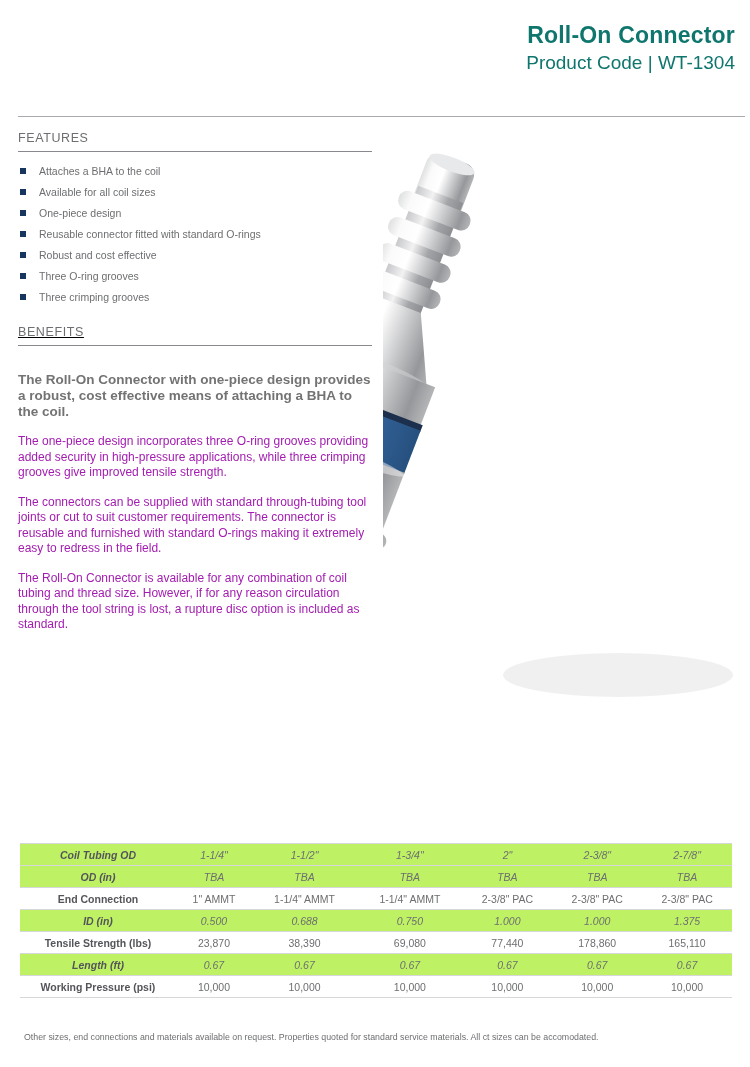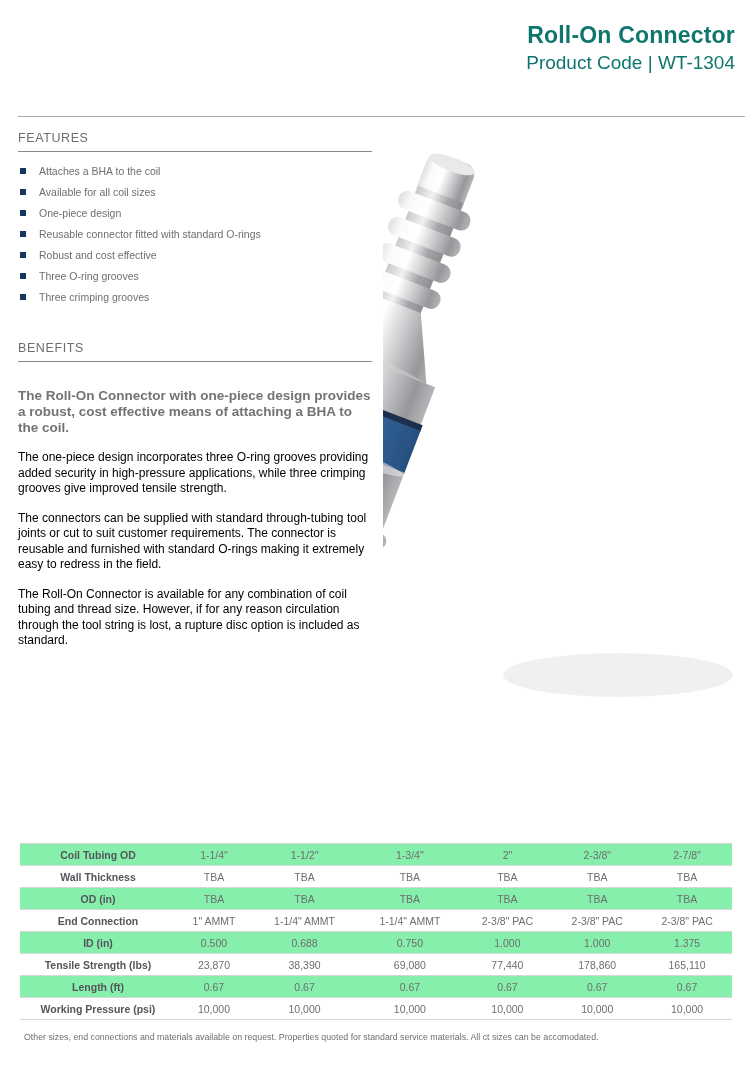--- a/index.html
+++ b/index.html
@@ -14,32 +14,32 @@
   .hdr-sub   { font-size:19px; color:#0f766e; margin-top:3px; }
   .top-rule  { position:absolute; left:18px; width:727px; top:116px; border-top:1.5px solid #a8aaad; }
 
   
   .left-col { position:absolute; left:18px; top:131px; width:354px; }
   .sec-head { font-size:12.5px; color:#6d6e71; letter-spacing:0.6px; }
   .sec-rule { border:none; border-top:1.5px solid #87898c; margin:6px 0 13px 0; }
   ul.blist  { list-style:none; margin:0; padding:0; }
   ul.blist li { display:flex; align-items:flex-start; margin-bottom:9px; font-size:10.5px; color:#6d6e71; line-height:12px; }
   .sq { flex:0 0 auto; width:6px; height:6px; background:#16365f; margin:3px 13px 0 2px; }
-  .benefits { margin-top:38px; }
+  .benefits { margin-top:22px;text-decoration:underline; }
   .intro { margin-top:26px; font-size:13.5px; font-weight:bold; color:#737373; line-height:16px; }
-  .para  { margin-top:14px; font-size:12px; color:#000000; line-height:15.5px; }
+  .para  { margin-top:14px; font-size:12px; color:#a21caf; line-height:15.5px; }
 
   
   .product { position:absolute; left:383px; top:145px; width:364px; height:575px; }
 
   
   .spec { position:absolute; left:20px; top:843px; width:712px; border-collapse:collapse; border-top:1px solid #d6d7d8; }
   .spec td { height:21px; text-align:center; font-size:10.5px; color:#6d6e71; border-bottom:1px solid #d6d7d8; padding:0 2px; }
   .spec td.lbl { font-weight:bold; color:#54555a; width:152px; }
-  .spec tr.shade { background:#86efac; }
+  .spec tr.shade { background:#bef264;font-style:italic; }
 
   
   .footnote { position:absolute; left:24px; top:1032px; width:712px; font-size:8.8px; color:#6d6e71; }
 </style>
 </head>
 <body>
 
 <div class="page">
 
   <div class="hdr">
@@ -166,29 +166,20 @@
     <tbody>
       <tr class="shade">
         <td class="lbl">Coil Tubing OD</td>
         <td>1-1/4"</td>
         <td>1-1/2"</td>
         <td>1-3/4"</td>
         <td>2"</td>
         <td>2-3/8"</td>
         <td>2-7/8"</td>
       </tr>
-      <tr>
-        <td class="lbl">Wall Thickness</td>
-        <td>TBA</td>
-        <td>TBA</td>
-        <td>TBA</td>
-        <td>TBA</td>
-        <td>TBA</td>
-        <td>TBA</td>
-      </tr>
       <tr class="shade">
         <td class="lbl">OD (in)</td>
         <td>TBA</td>
         <td>TBA</td>
         <td>TBA</td>
         <td>TBA</td>
         <td>TBA</td>
         <td>TBA</td>
       </tr>
       <tr>

